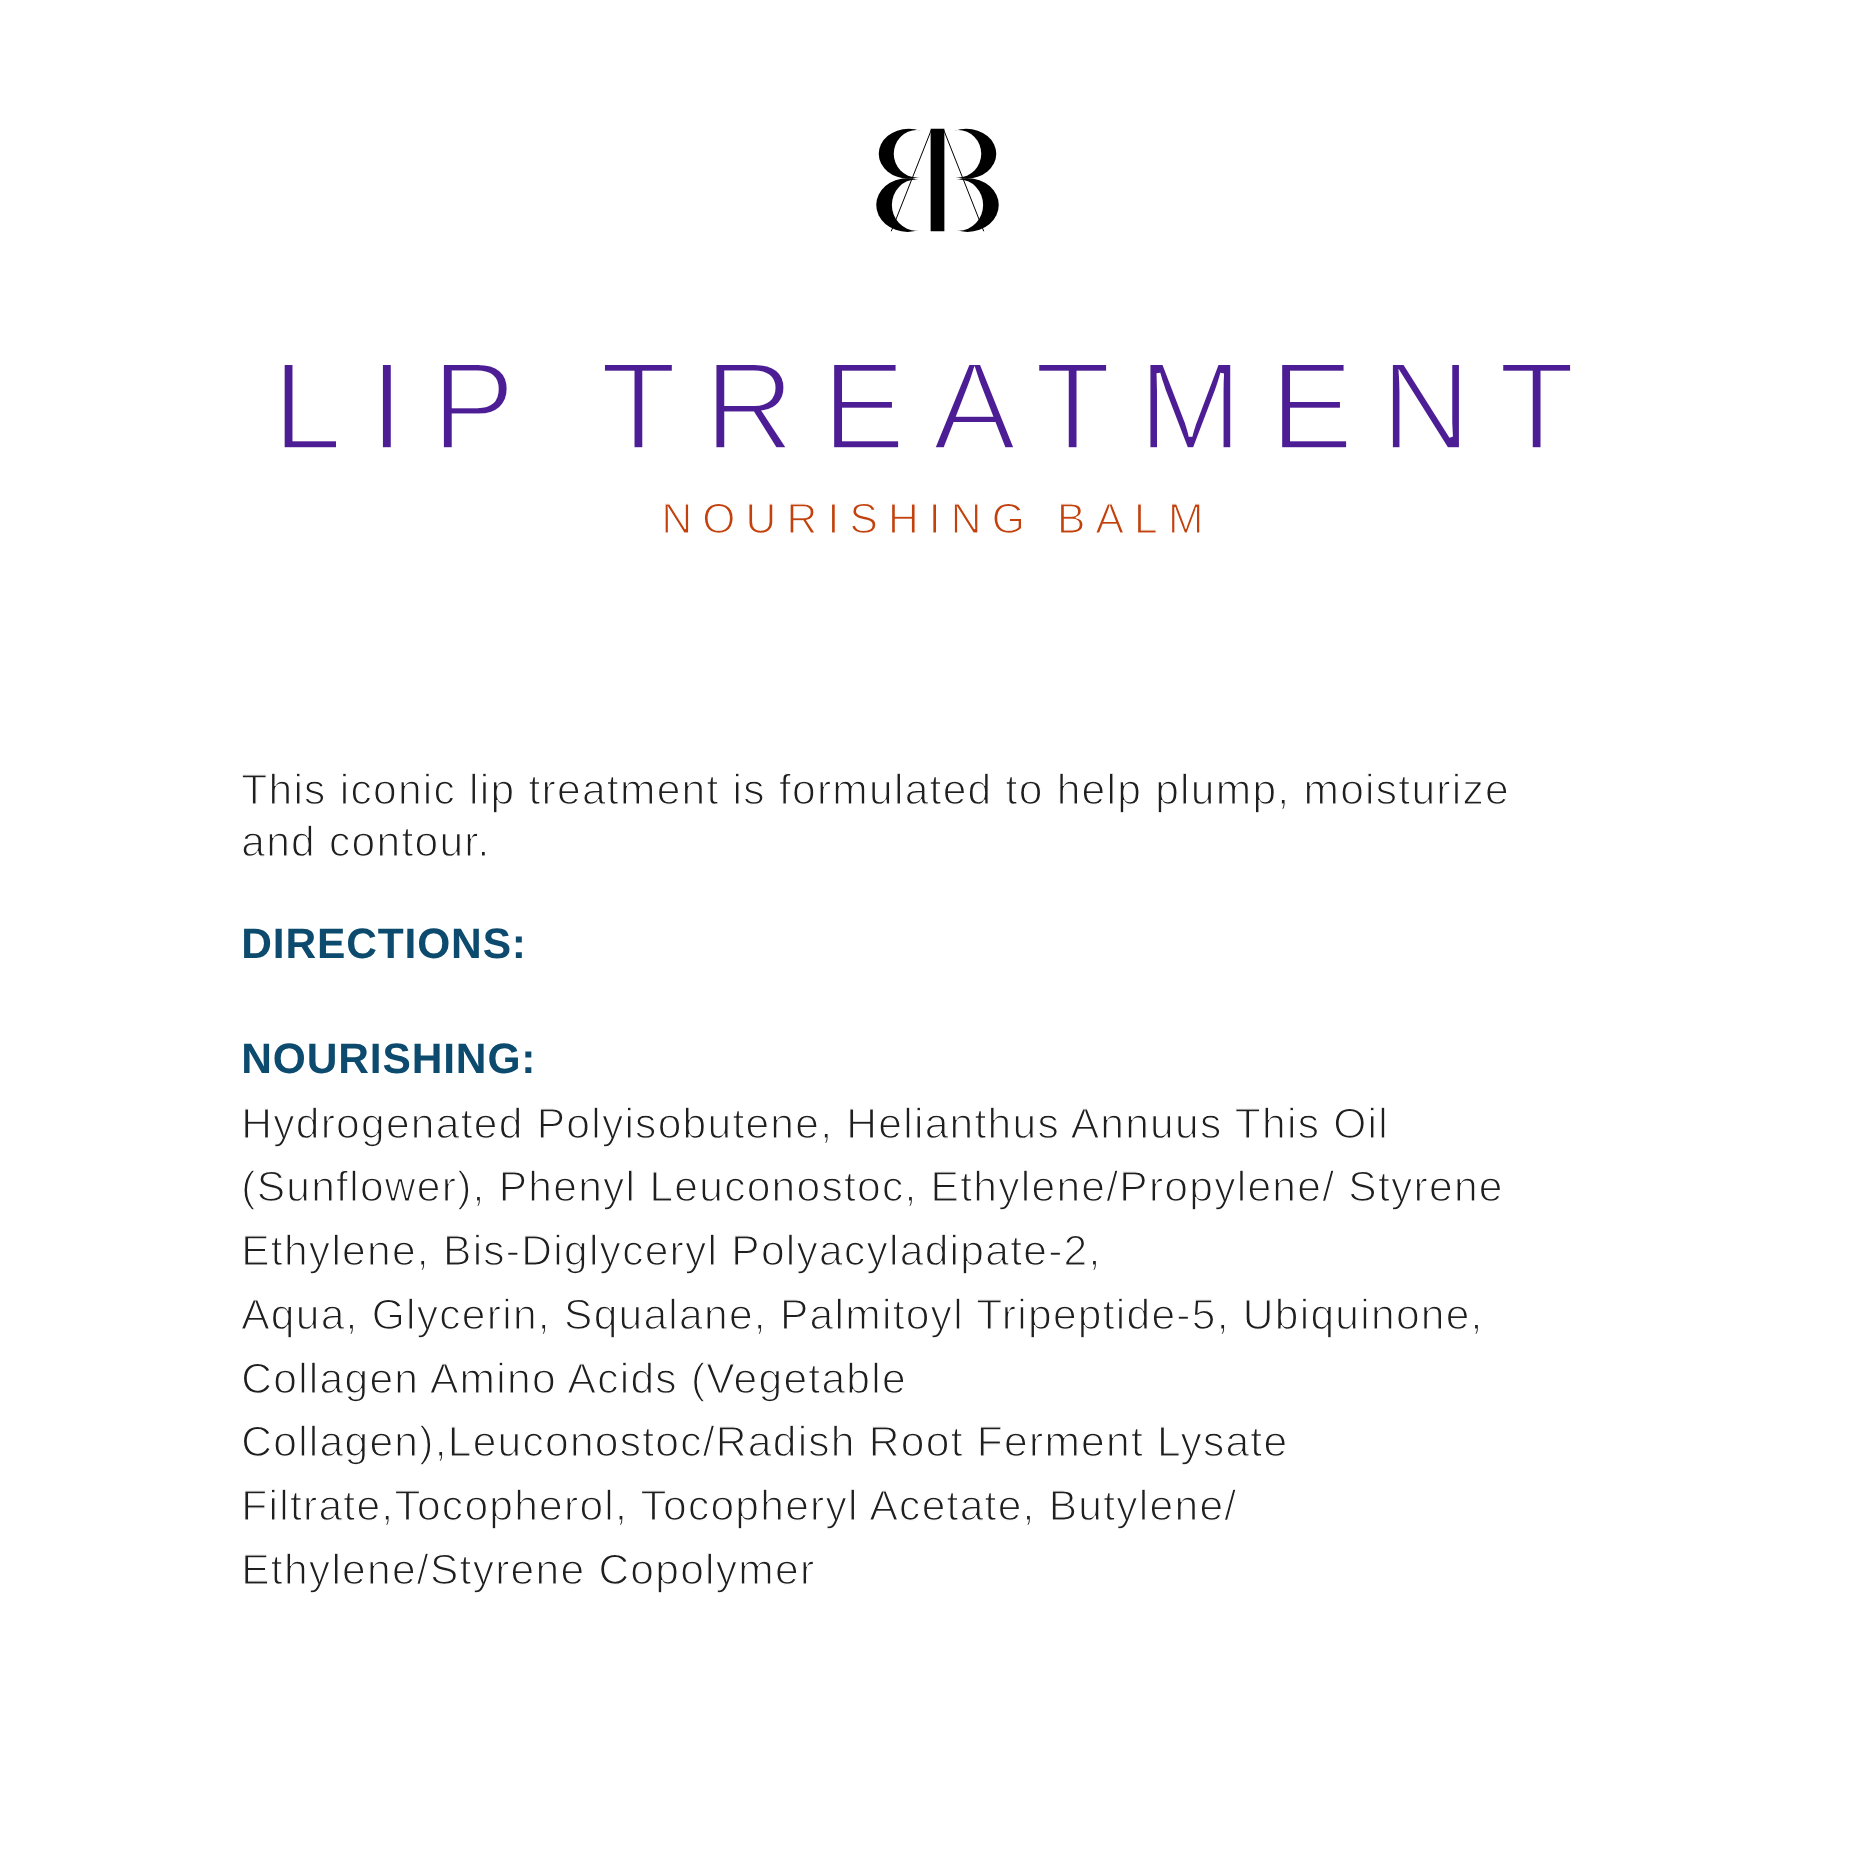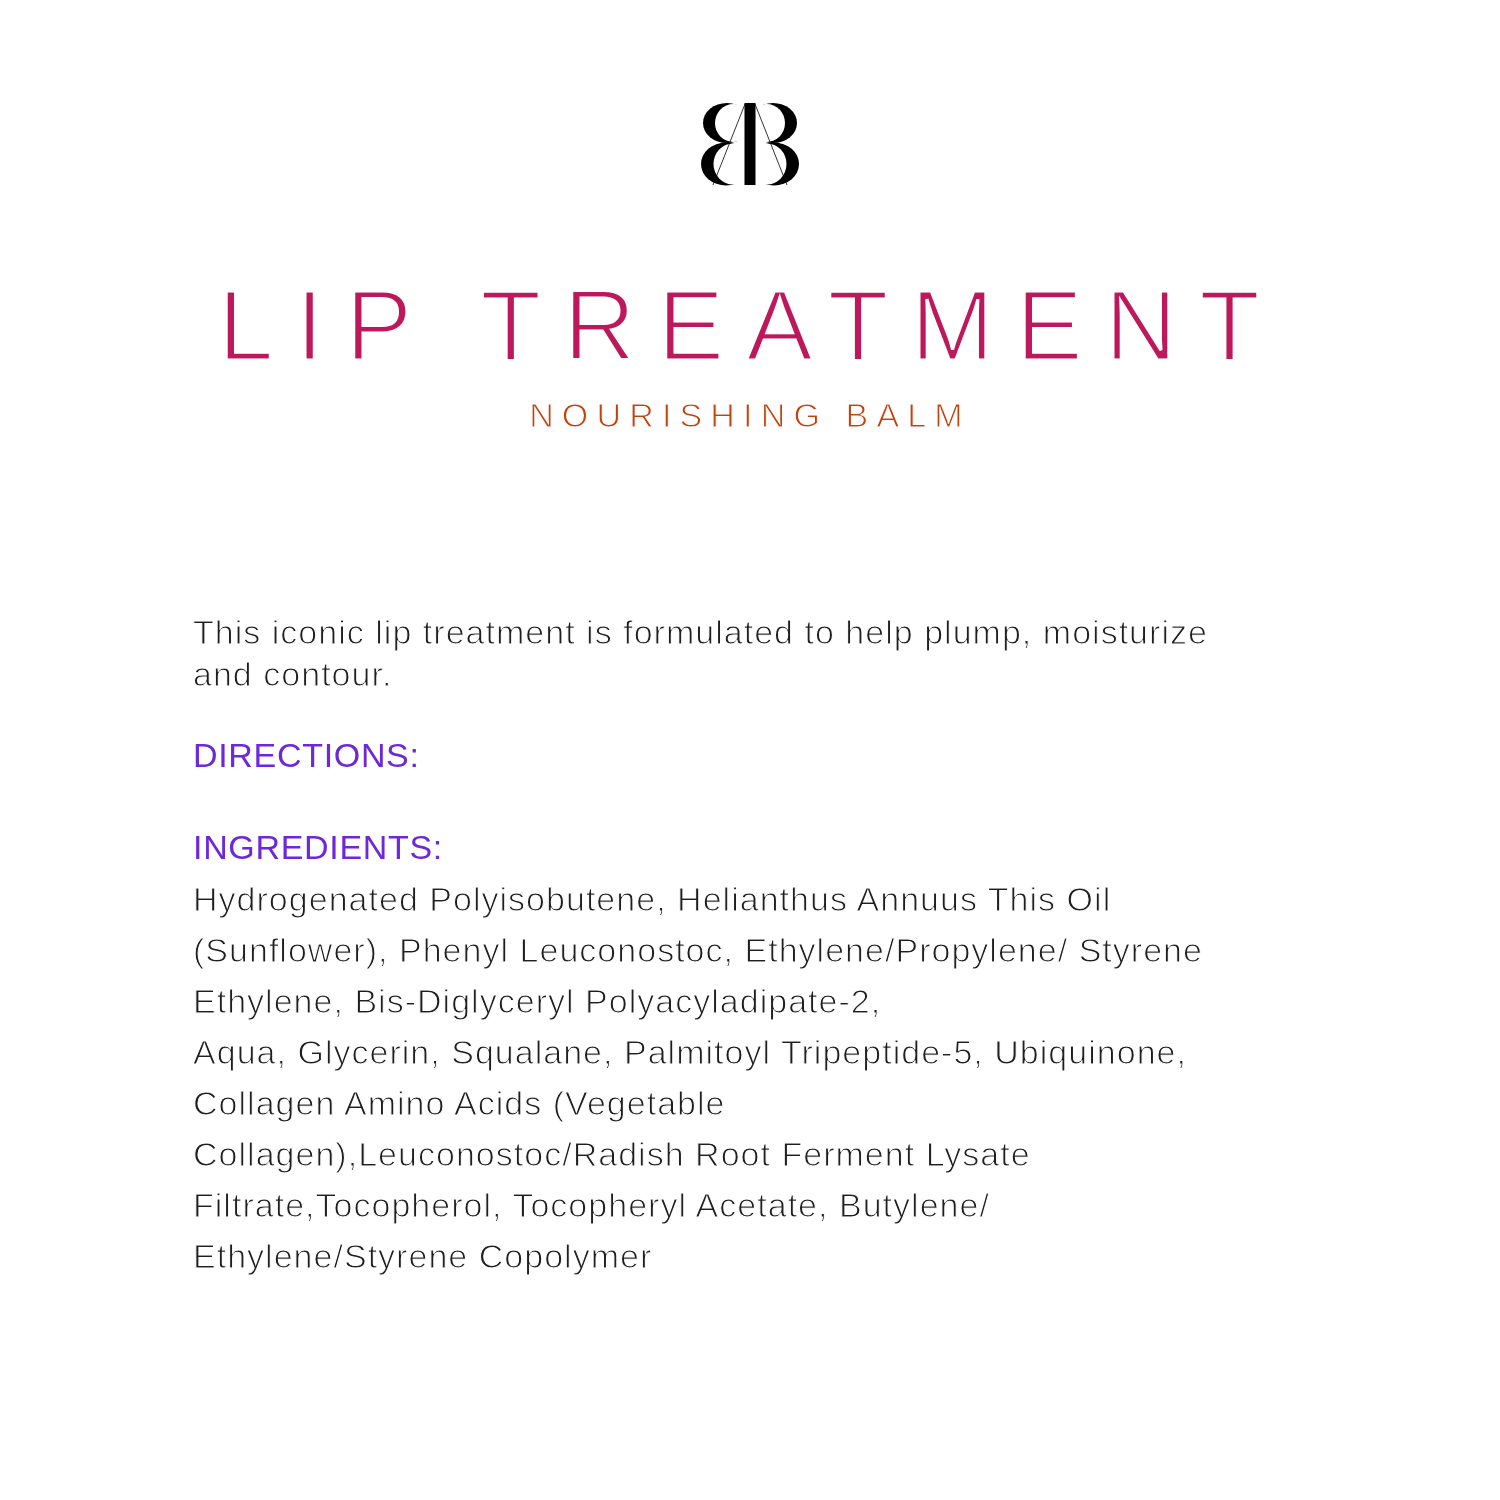--- a/index.html
+++ b/index.html
@@ -31,21 +31,21 @@
   .product-title {
     position: absolute;
     top: 275px;
     left: 0;
     width: 1500px;
     text-align: center;
     font-size: 100px;
     font-weight: 100;
     line-height: 1;
     letter-spacing: 0.22em;
-    color: #be185d;
+    color: #4c1d95;
     -webkit-text-stroke: 3px #ffffff;
     white-space: nowrap;
   }
   .product-subtitle {
     position: absolute;
     top: 398px;
     left: 0;
     width: 1500px;
     text-align: center;
     font-size: 34px;
@@ -65,22 +65,22 @@
     width: 1210px;
     font-size: 34px;
     letter-spacing: 0.03em;
     color: #1f1f1f;
   }
   .copy .light { -webkit-text-stroke: 1px #ffffff; }
   .intro { line-height: 42px; }
   .intro div { white-space: nowrap; }
 
   .section-heading {
-    font-weight: normal;
-    color: #6d28d9;
+    font-weight: bold;
+    color: #0c4a6e;
     letter-spacing: 0.02em;
     line-height: 42px;
     white-space: nowrap;
   }
   .directions-heading { margin-top: 39px; }
   .directions-text { line-height: 42px; white-space: nowrap; }
 
   .ingredients-heading { margin-top: 50px; }
   .ingredient-lines { margin-top: 6px; line-height: 51px; }
   .ingredient-lines div { white-space: nowrap; }
@@ -117,21 +117,21 @@
   <div class="copy">
 
     <div class="intro light">
       <div>This iconic lip treatment is formulated to help plump, moisturize</div>
       <div>and contour.</div>
     </div>
 
     <div class="section-heading directions-heading">DIRECTIONS:</div>
 
 
-    <div class="section-heading ingredients-heading">INGREDIENTS:</div>
+    <div class="section-heading ingredients-heading">NOURISHING:</div>
 
     <div class="ingredient-lines light">
       <div>Hydrogenated Polyisobutene, Helianthus Annuus This Oil</div>
       <div>(Sunflower), Phenyl Leuconostoc, Ethylene/Propylene/ Styrene</div>
       <div>Ethylene, Bis-Diglyceryl Polyacyladipate-2,</div>
       <div>Aqua, Glycerin, Squalane, Palmitoyl Tripeptide-5, Ubiquinone,</div>
       <div>Collagen Amino Acids (Vegetable</div>
       <div>Collagen),Leuconostoc/Radish Root Ferment Lysate</div>
       <div>Filtrate,Tocopherol, Tocopheryl Acetate, Butylene/</div>
       <div>Ethylene/Styrene Copolymer</div>

